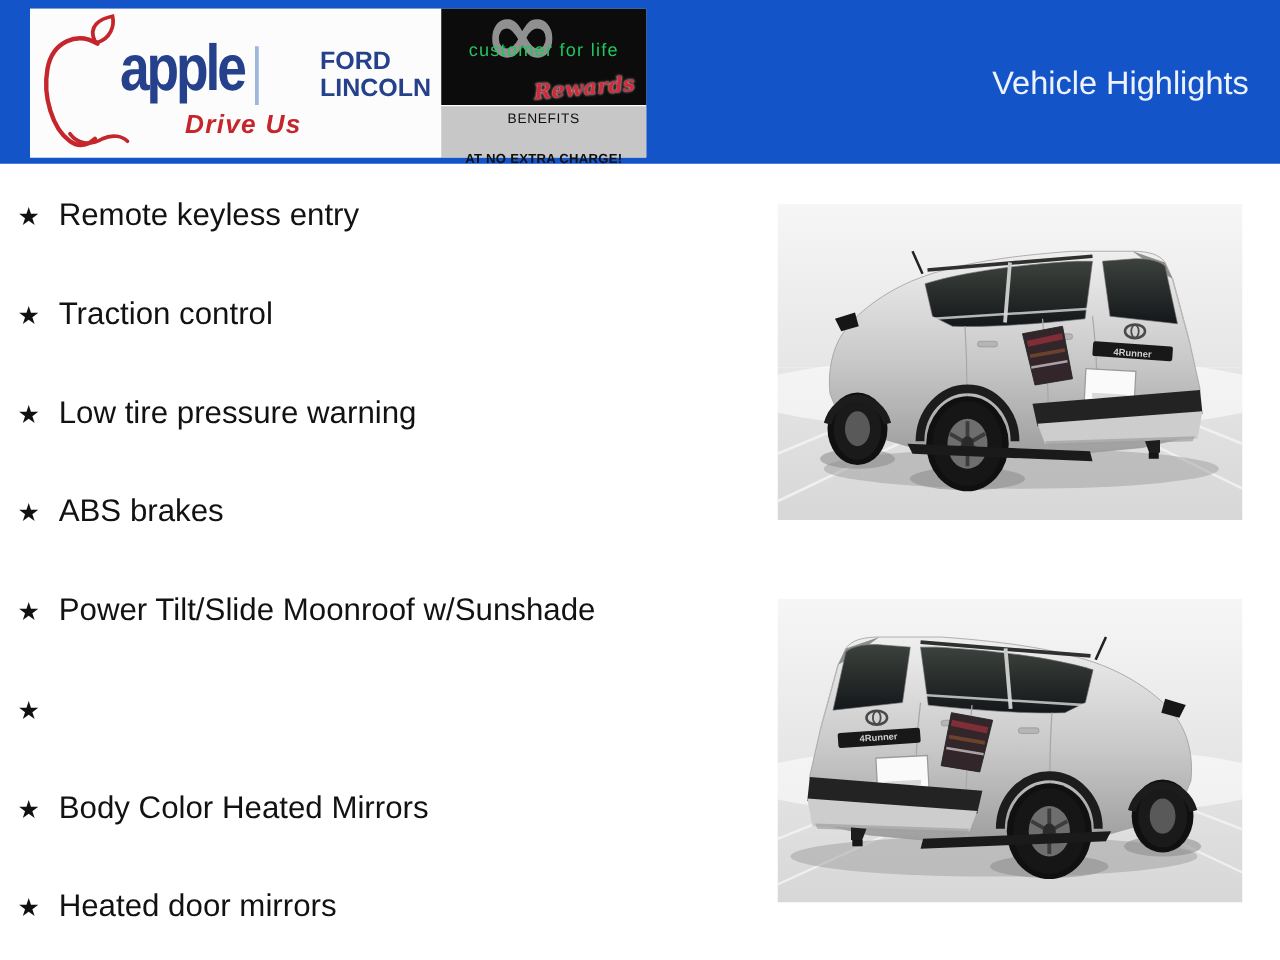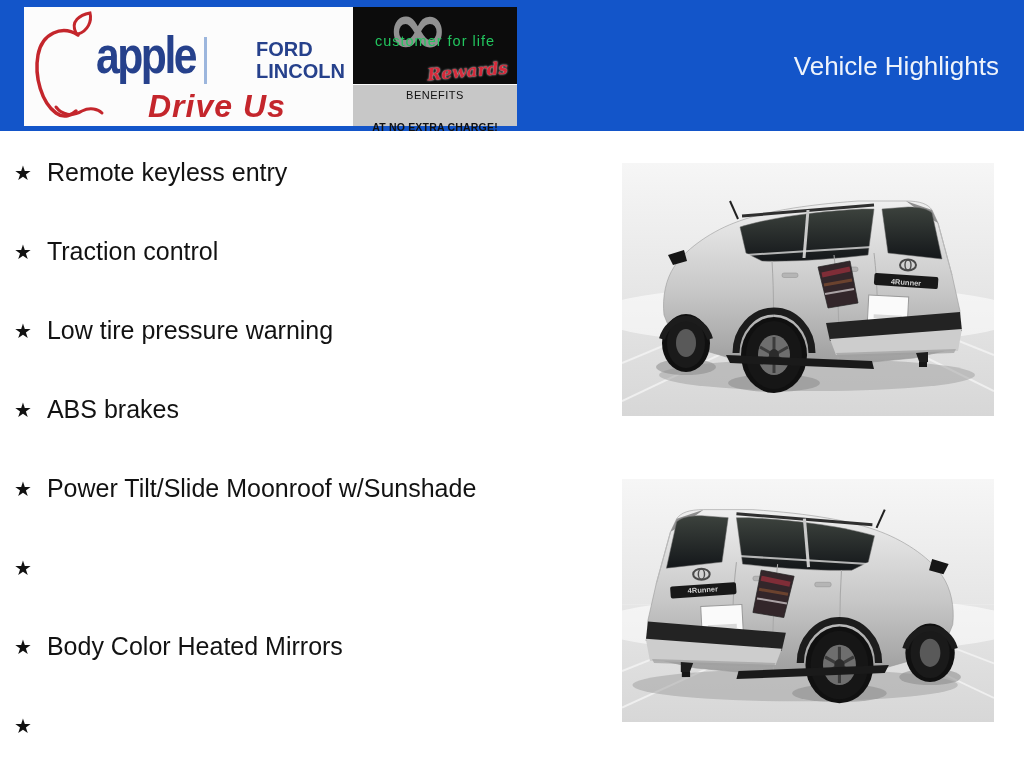--- a/index.html
+++ b/index.html
@@ -11,21 +11,21 @@
   .header{position:absolute;left:0;top:0;width:1024px;height:131px;background:#1355c9;}
   .logo-panel{position:absolute;left:24px;top:7px;width:493px;height:119px;background:#fbfbfb;display:flex;}
   .logo-left{position:relative;width:329px;height:119px;background:#fcfcfc;}
   .apple-art{position:absolute;left:8px;top:4px;}
   .apple-word{
     position:absolute;left:72px;top:18px;font-size:52px;font-weight:bold;color:#26418c;
     letter-spacing:-3px;transform:scaleX(.82);transform-origin:left center;
   }
   .brand-divider{position:absolute;left:180px;top:30px;width:3px;height:47px;background:#9cb6dd;}
   .brand-block{position:absolute;left:190px;top:31px;color:#26418c;font-weight:bold;font-size:20px;line-height:22px;letter-spacing:0px;margin-left:42px;}
-  .tagline{position:absolute;left:124px;top:81px;font-size:32px;font-style:italic;font-weight:bold;color:#c4262c;letter-spacing:1px;}
+  .tagline{position:absolute;left:124px;top:81px;font-size:21px;font-style:italic;font-weight:bold;color:#c4262c;letter-spacing:1px;}
   .logo-right{position:relative;width:164px;height:119px;}
   .rewards-box{position:absolute;left:0;top:0;width:164px;height:77px;background:#0c0c0c;overflow:hidden;}
   .infinity{position:absolute;left:34px;top:-22px;font-size:74px;font-weight:bold;color:#a9a9a9;opacity:.85;font-family:"DejaVu Sans",sans-serif;}
   .cfl-text{position:absolute;left:0;top:26px;width:100%;text-align:center;font-size:14.5px;letter-spacing:1px;color:#22c55e;}
   .rewards-script{
     position:absolute;right:9px;bottom:3px;font-size:17px;font-weight:bold;font-style:italic;color:#d5293a;
     font-family:"DejaVu Serif",serif;transform:rotate(-5deg);text-shadow:0 0 2px #fff;
   }
   .benefits-box{position:absolute;left:0;top:78px;width:164px;height:41px;background:#c7c7c7;text-align:center;color:#101010;}
   .benefits-1{font-size:11px;font-weight:normal;margin-top:4px;letter-spacing:.5px;}
@@ -98,20 +98,21 @@
     </li>
   <li>
       <span class="star">★</span>
     </li>
   <li>
       <span class="star">★</span>
       <span>Body Color Heated Mirrors</span>
     </li>
   <li>
       <span class="star">★</span>
+      <span>Heated door mirrors</span>
     </li>
 </ul>
 
 <div class="photo photo-1">
   <svg viewBox="0 0 372 253" preserveAspectRatio="none">
     <defs>
       <linearGradient id="wallG" x1="0" y1="0" x2="0" y2="1">
         <stop offset="0" stop-color="#f6f6f6"></stop>
           <stop offset="1" stop-color="#e6e6e6"></stop>
       </linearGradient>

